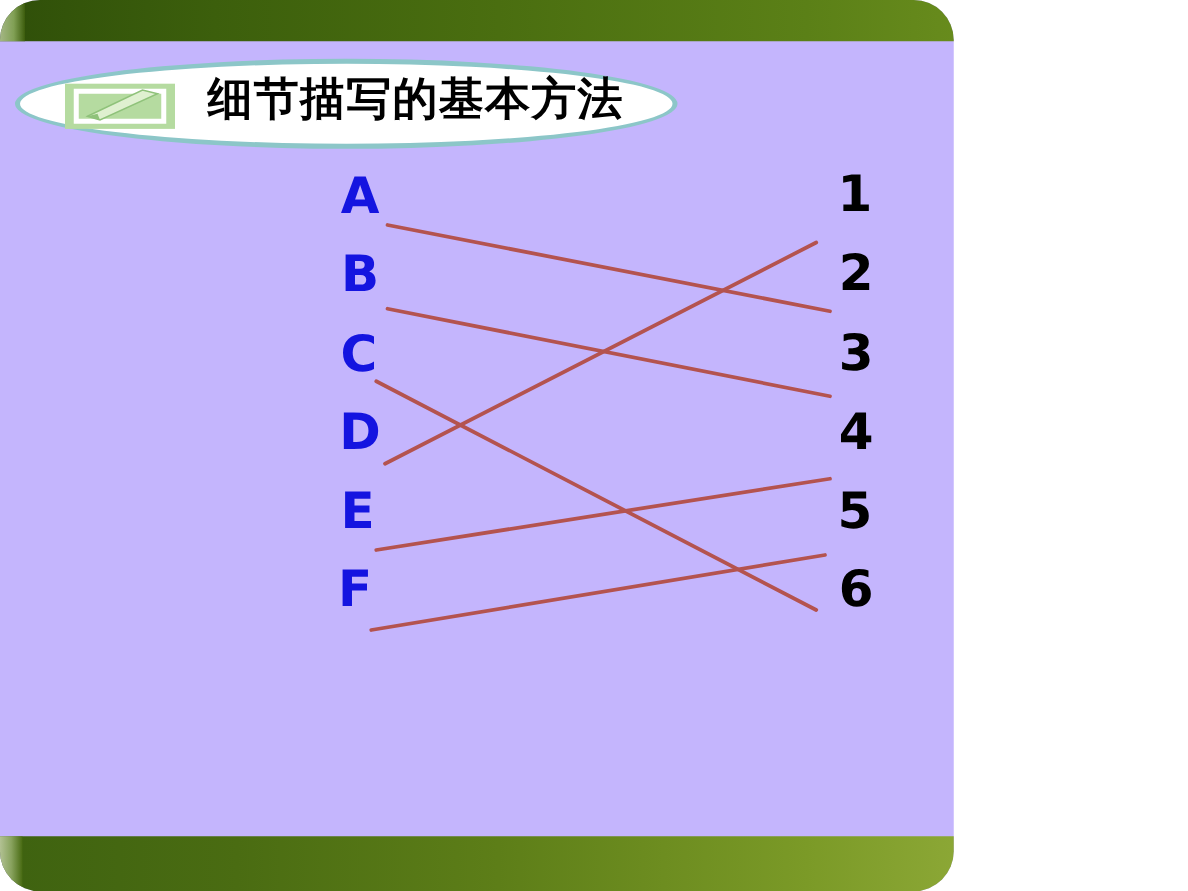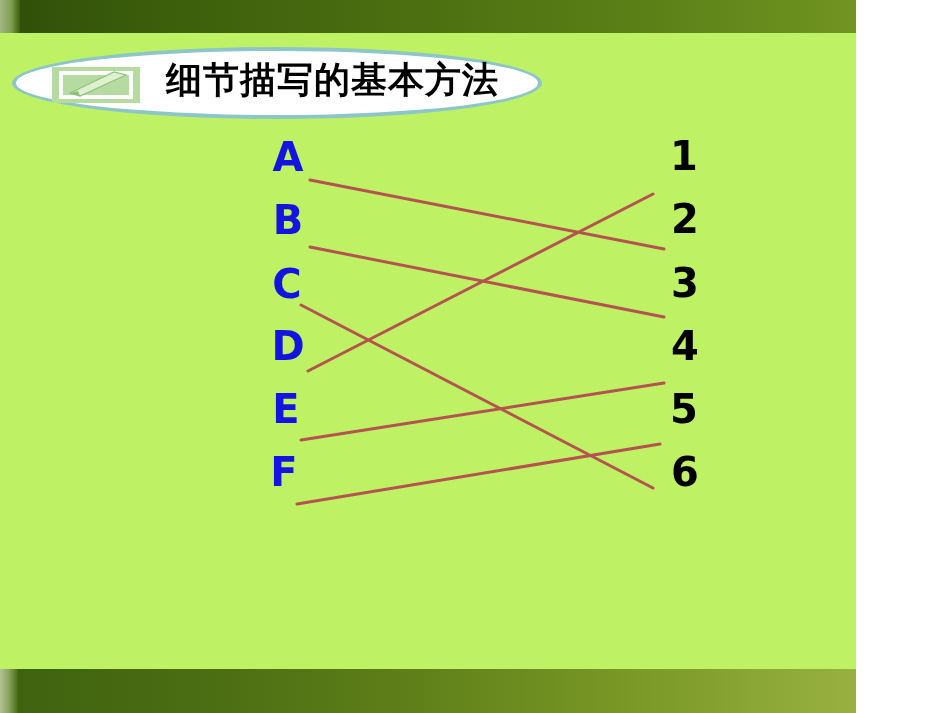--- a/index.html
+++ b/index.html
@@ -5,24 +5,25 @@
   html, body {
     margin: 0;
     padding: 0;
     background: #ffffff;
   }
   body {
     font-family: "Liberation Sans", "DejaVu Sans", sans-serif;
   }
   #slide {
     position: relative;
-    width: 856px;
+    width: 763px;
     height: 713px;
-    background: #bef264;
+    background: #c4b5fd;
     overflow: hidden;
+    border-radius: 32px;
   }
 
   
   .banner-top {
     position: absolute;
     left: 0;
     top: 0;
     width: 950px;
     height: 33px;
     background: linear-gradient(90deg, #2f4f09 0%, #3c5f0c 18%, #4a6e10 42%, #5b8017 68%, #6f9220 88%, #7ea02a 100%);

